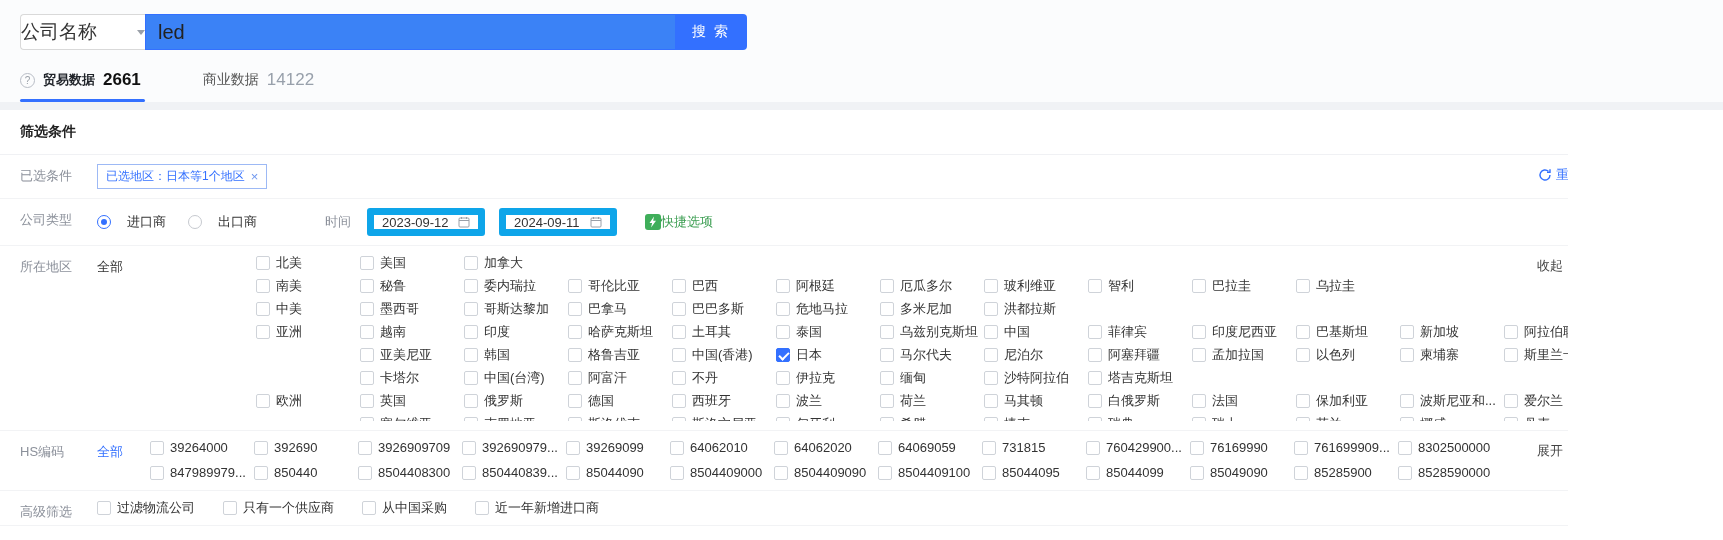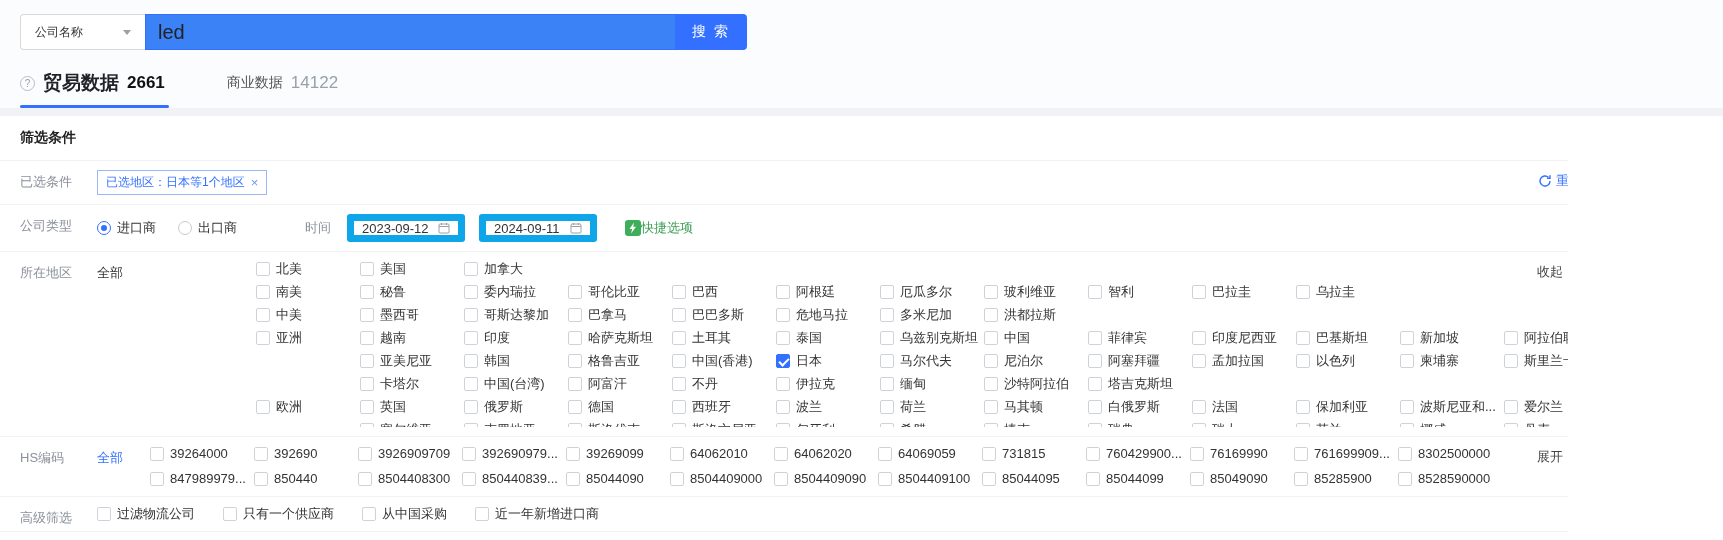--- a/index.html
+++ b/index.html
@@ -9,42 +9,42 @@
     font-size: 13px; color:#333; background:#fff;
   }
   .page { position:relative; width:1723px; height:540px; overflow:hidden; background:#fff; }
 
   
   .topbar { padding:14px 0 0 20px; background:#fbfcfd; }
   .searchbar { display:flex; height:36px; width:727px; }
   .search-select {
     width:125px; background:#fff; border:1px solid #d9d9d9; border-right:none;
     border-radius:4px 0 0 4px; display:flex; align-items:center; justify-content:space-between;
-    padding:0 14px; color:#333; cursor:pointer; font-size:12px;
+    padding:0 0; color:#333; cursor:pointer; font-size:19px;
   }
   .caret { width:0; height:0; border-left:4px solid transparent; border-right:4px solid transparent; border-top:5px solid #9aa0a8; margin-left:6px; }
   .search-input {
     flex:1; border:1px solid #3370ff; border-right:none; padding:0 12px; font-size:20px; color:#222;
     outline:none; font-family:inherit; background:#3b82f6;
   }
   .search-btn {
     width:72px; background:#3370ff; color:#fff; border:none; border-radius:0 4px 4px 0;
     font-size:14px; cursor:pointer; font-family:inherit; letter-spacing:2px;
   }
 
   
   .tabs { display:flex; gap:58px; margin-top:20px; }
   .tab { position:relative; display:flex; align-items:center; gap:8px; padding:0 4px 12px 0; cursor:pointer; }
   .tab .q-icon {
     width:15px; height:15px; border:1px solid #b8bdc6; border-radius:50%; color:#9aa0a8;
     font-size:10px; line-height:13px; text-align:center; flex:none;
   }
   .tab-label { font-size:14px; color:#555; }
   .tab-count { font-size:17px; color:#98a0ab; }
-  .tab.active .tab-label { font-size:19px; font-weight:bold; color:#1f2329; }
+  .tab.active .tab-label { font-size:13px; font-weight:bold; color:#1f2329; }
   .tab.active .tab-count { font-weight:bold; color:#111; font-size:17px; }
   .tab.active::after { content:''; position:absolute; left:0; right:0; bottom:0; height:3px; background:#3370ff; border-radius:2px; }
 
   .band { height:8px; background:#f0f2f5; }
 
   
   .panel-title { width:1568px; padding:13px 20px; font-size:14px; font-weight:bold; color:#222; border-bottom:1px solid #f0f1f4; }
 
   .frow { position:relative; width:1568px; padding:9px 0 9px 97px; border-bottom:1px solid #f2f3f5; overflow:hidden; }
   .flabel { position:absolute; left:20px; top:12px; color:#8b909a; font-size:13px; }
@@ -53,21 +53,21 @@
   
   .sel-tag {
     display:inline-flex; align-items:center; gap:6px; border:1px solid #9db9f5; color:#3370ff;
     background:#fff; border-radius:0; padding:3px 8px; font-size:12px; cursor:default;
   }
   .tag-close { cursor:pointer; font-size:13px; line-height:1; color:#6f97ef; }
   .reset-link { left:1538px; color:#3370ff; cursor:pointer; font-size:13px; }
 
   
   .type-row-content { display:flex; align-items:center; }
-  .radio-item { display:flex; align-items:center; gap:6px; margin-right:22px; cursor:pointer; }
+  .radio-item { display:flex; align-items:center; gap:16px; margin-right:22px; cursor:pointer; }
   .radio { width:14px; height:14px; border-radius:50%; border:1px solid #c6c9cf; background:#fff; position:relative; flex:none; }
   .radio.on { border-color:#3370ff; }
   .radio.on::after { content:''; position:absolute; left:3px; top:3px; width:6px; height:6px; border-radius:50%; background:#3370ff; }
   .time-label { color:#8b909a; margin-left:46px; margin-right:16px; }
   .date-box {
     display:flex; align-items:center; justify-content:space-between; width:118px; height:28px;
     border:7px solid #0ea5e9; border-radius:3px; padding:0 8px; color:#333; background:#fff; cursor:pointer; margin-right:14px;
   }
   .quick { display:flex; align-items:center; gap:0; margin-left:14px; color:#3c9e52; cursor:pointer; }
 

